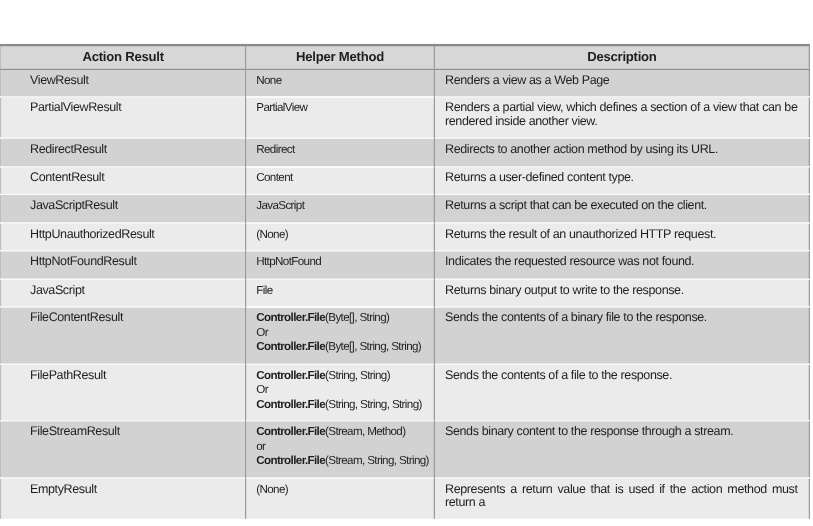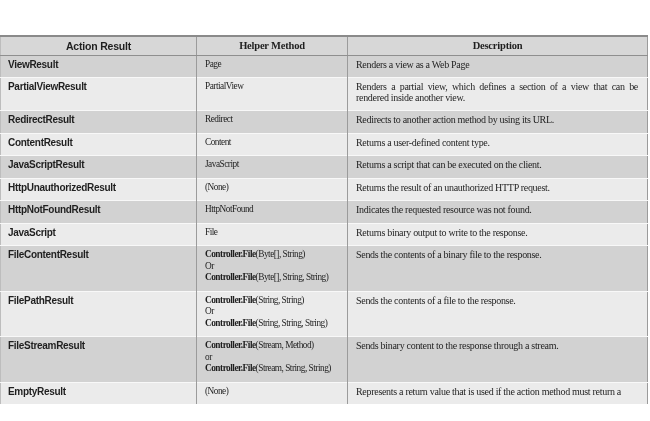--- a/index.html
+++ b/index.html
@@ -29,24 +29,24 @@
     border-bottom:1.5px solid var(--header-underline,#8f8f8f);
   }
   td{
     font-size:10px;line-height:11px;
     letter-spacing:-0.3px;
     color:var(--text,#1f1f1f);
     vertical-align:top;
     padding:3px 6px 7px;
     border-top:1px solid var(--grid-horizontal,#f8f8f8);
   }
-  th + th, td + td{border-left:1px solid var(--grid-vertical,#9b9b9b);font-family:Liberation Serif, serif;}
+  th + th, td + td{border-left:1px solid var(--grid-vertical,#9b9b9b);}
   tbody tr:nth-child(odd) td{background:var(--row-dark,#d2d2d2);}
   tbody tr:nth-child(even) td{background:var(--row-light,#ebebeb);}
-  td.c1{font-weight:bold;padding-left:7px;}
+  td.c1{font-weight:normal;padding-left:23px;}
   td.c2{padding-left:8px;padding-right:2px;overflow:hidden;
         font-size:9.3px;letter-spacing:-0.5px;}
   td.c2 .line{white-space:nowrap;line-height:11.5px;}
   td.c3{text-align:justify;padding-left:8px;padding-right:9px;}
   .b{font-weight:bold;}
 </style>
 </head>
 <body>
 
 <div class="page">
@@ -60,21 +60,21 @@
       <tr>
         <th>Action Result</th>
         <th>Helper Method</th>
         <th>Description</th>
       </tr>
     </thead>
     <tbody>
   <tr>
     <td class="c1">ViewResult</td>
     <td class="c2">
-            <div class="line"><span>Page</span></div>
+            <div class="line"><span>None</span></div>
           </td>
     <td class="c3"><span>Renders a view as a Web Page</span></td>
   </tr>
 
   <tr>
     <td class="c1">PartialViewResult</td>
     <td class="c2">
             <div class="line"><span>PartialView</span></div>
           </td>
     <td class="c3"><span>Renders a partial view, which defines a section of a view that can be rendered inside another view.</span></td>

